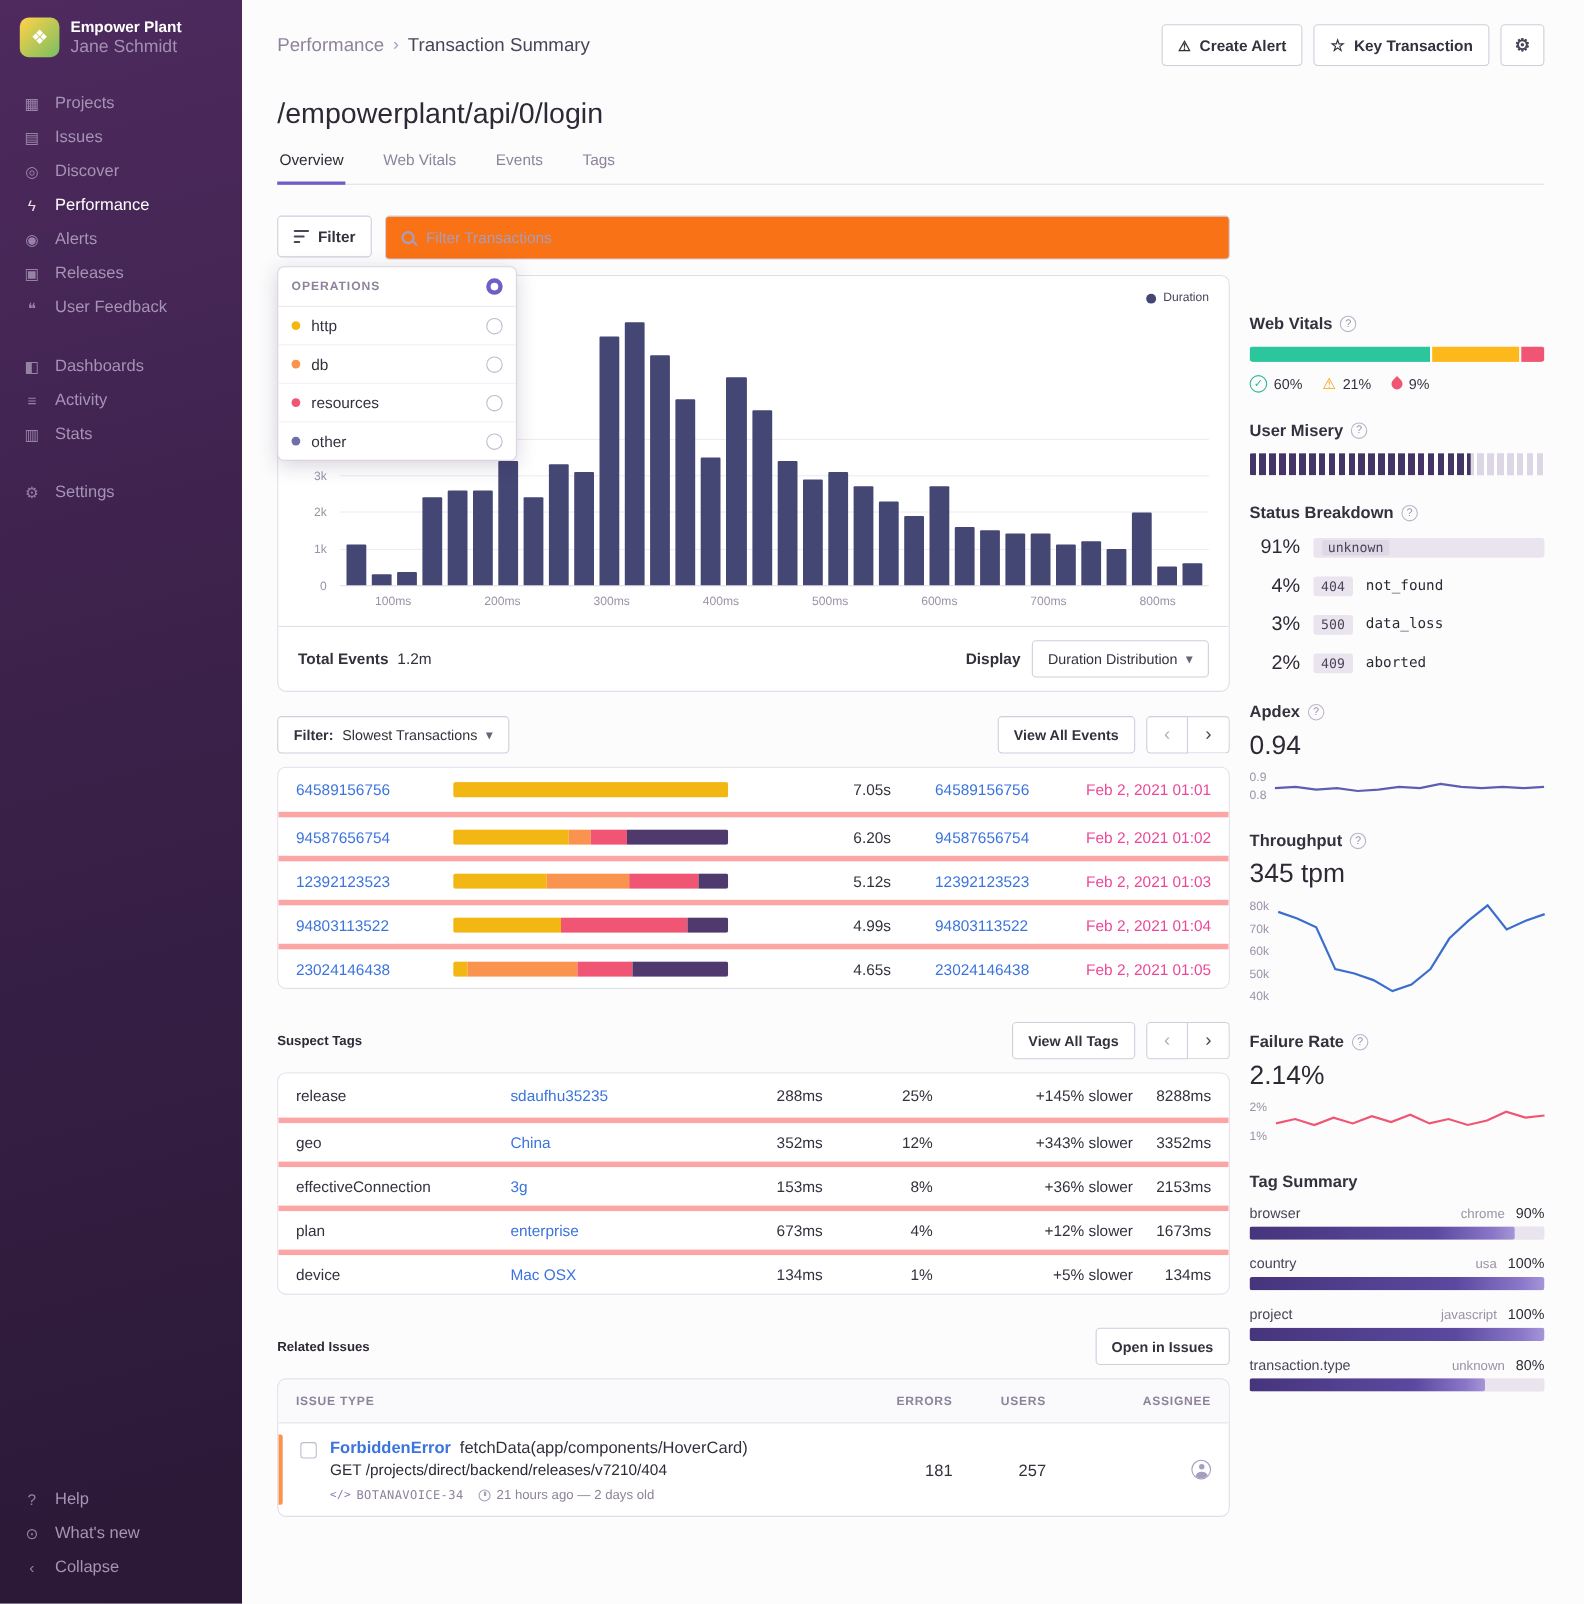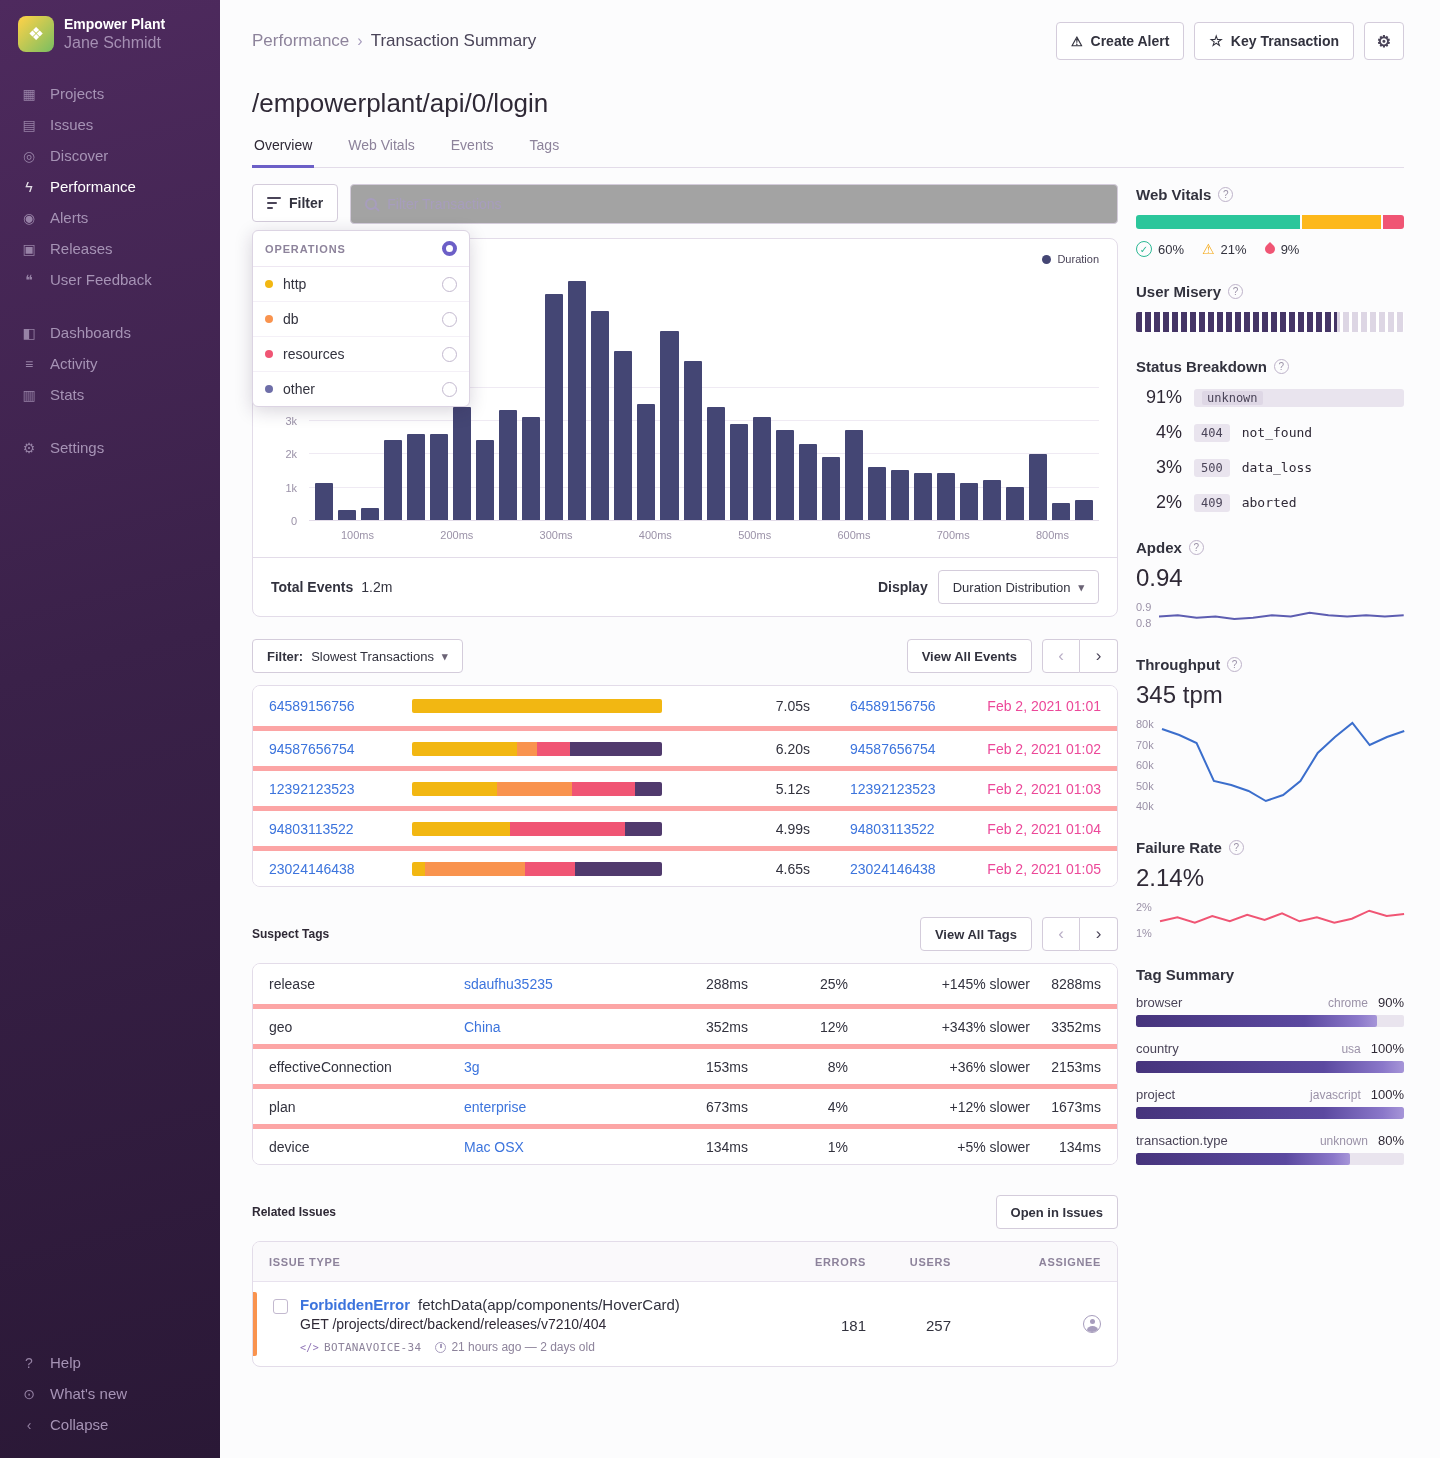--- a/index.html
+++ b/index.html
@@ -28,30 +28,30 @@
   .breadcrumb .current { color:#4a4458; }
   .topbtns { display:flex; gap:10px; }
   .btn { display:inline-flex; align-items:center; gap:8px; background:#fff; border:1px solid #d4ccdb; border-radius:4px; padding:0 14px; height:38px; font-size:14px; font-weight:700; color:#32323e; cursor:pointer; font-family:inherit; }
   .btn.sm { height:34px; font-size:13px; }
   .btn.icon-only { width:40px; justify-content:center; padding:0; font-size:16px; color:#4a4458; }
   .page-title { font-size:26px; color:#2f2936; font-weight:400; margin-bottom:18px;margin-top:28px; }
   .tabs { display:flex; gap:32px; border-bottom:1px solid #e3dce9; }
   .tab { padding:0 2px 12px; font-size:14px; color:#8d839b; cursor:pointer; border-bottom:3px solid transparent; margin-bottom:-1px; }
   .tab.active { color:#2f2936; border-bottom-color:#6c5fc7; }
 
-  .body-cols { display:flex; gap:18px; margin-top:16px; }
+  .body-cols { display:flex; gap:18px; margin-top:28px;align-items:center; }
   .main-col { width:866px; flex-shrink:0; }
   .side-col { flex:1; min-width:0; padding-top:2px; }
 
   
   .filterbar { display:flex; gap:12px; position:relative; margin-bottom:14px; }
   .filter-lines { display:inline-flex; flex-direction:column; gap:3px; }
   .filter-lines i { display:block; height:2px; background:#4a4458; border-radius:1px; }
   .filter-lines i:nth-child(1){width:14px;} .filter-lines i:nth-child(2){width:10px;} .filter-lines i:nth-child(3){width:6px;}
-  .searchbox { flex:1; display:flex; align-items:center; gap:10px; border:1px solid #d4ccdb; border-radius:4px; background:#a3a3a3; padding:0 14px; height:40px; }
+  .searchbox { flex:1; display:flex; align-items:center; gap:10px; border:1px solid #d4ccdb; border-radius:4px; background:#f97316; padding:0 14px; height:40px; }
   .search-glyph { width:12px; height:12px; border:2px solid #a79dbd; border-radius:50%; position:relative; flex-shrink:0; }
   .search-glyph::after { content:""; position:absolute; width:6px; height:2px; background:#a79dbd; transform:rotate(45deg); right:-5px; bottom:-2px; border-radius:1px; }
   .searchbox input { border:none; outline:none; flex:1; font-size:14px; font-family:inherit; color:#32323e; background:transparent; }
   .searchbox input::placeholder { color:#a79dbd; }
 
   .dropdown { position:absolute; top:46px; left:0; width:218px; background:#fff; border:1px solid #dcd4e3; border-radius:6px; box-shadow:0 4px 18px rgba(40,20,60,.18); z-index:30; overflow:hidden; }
   .dd-header { display:flex; align-items:center; justify-content:space-between; padding:10px 12px; font-size:11px; font-weight:700; letter-spacing:.08em; color:#8d839b; border-bottom:1px solid #eee7f2; }
   .dd-item { display:flex; align-items:center; gap:10px; padding:9px 12px; font-size:14px; color:#32323e; cursor:pointer; border-bottom:1px solid #f4f0f7; }
   .dd-item:last-child { border-bottom:none; }
   .dot { width:8px; height:8px; border-radius:50%; flex-shrink:0; }

